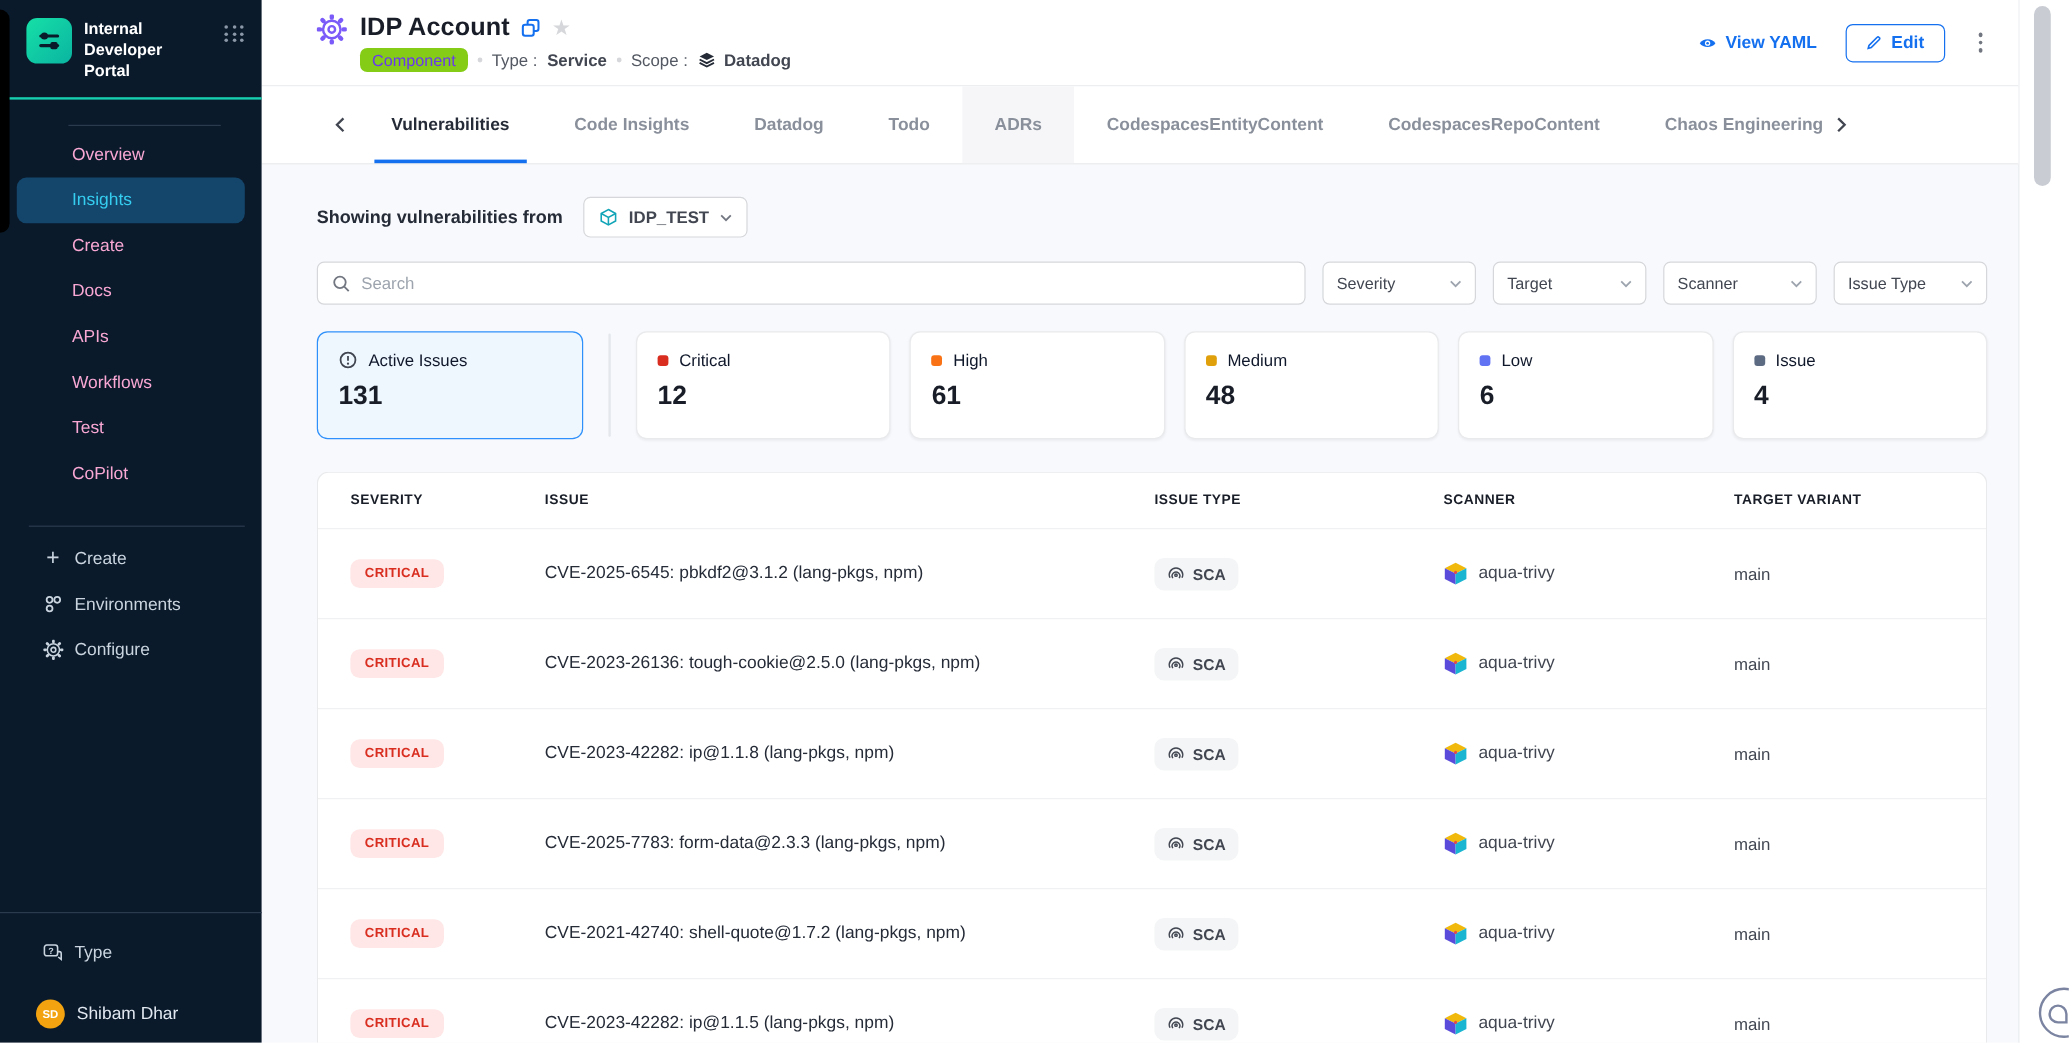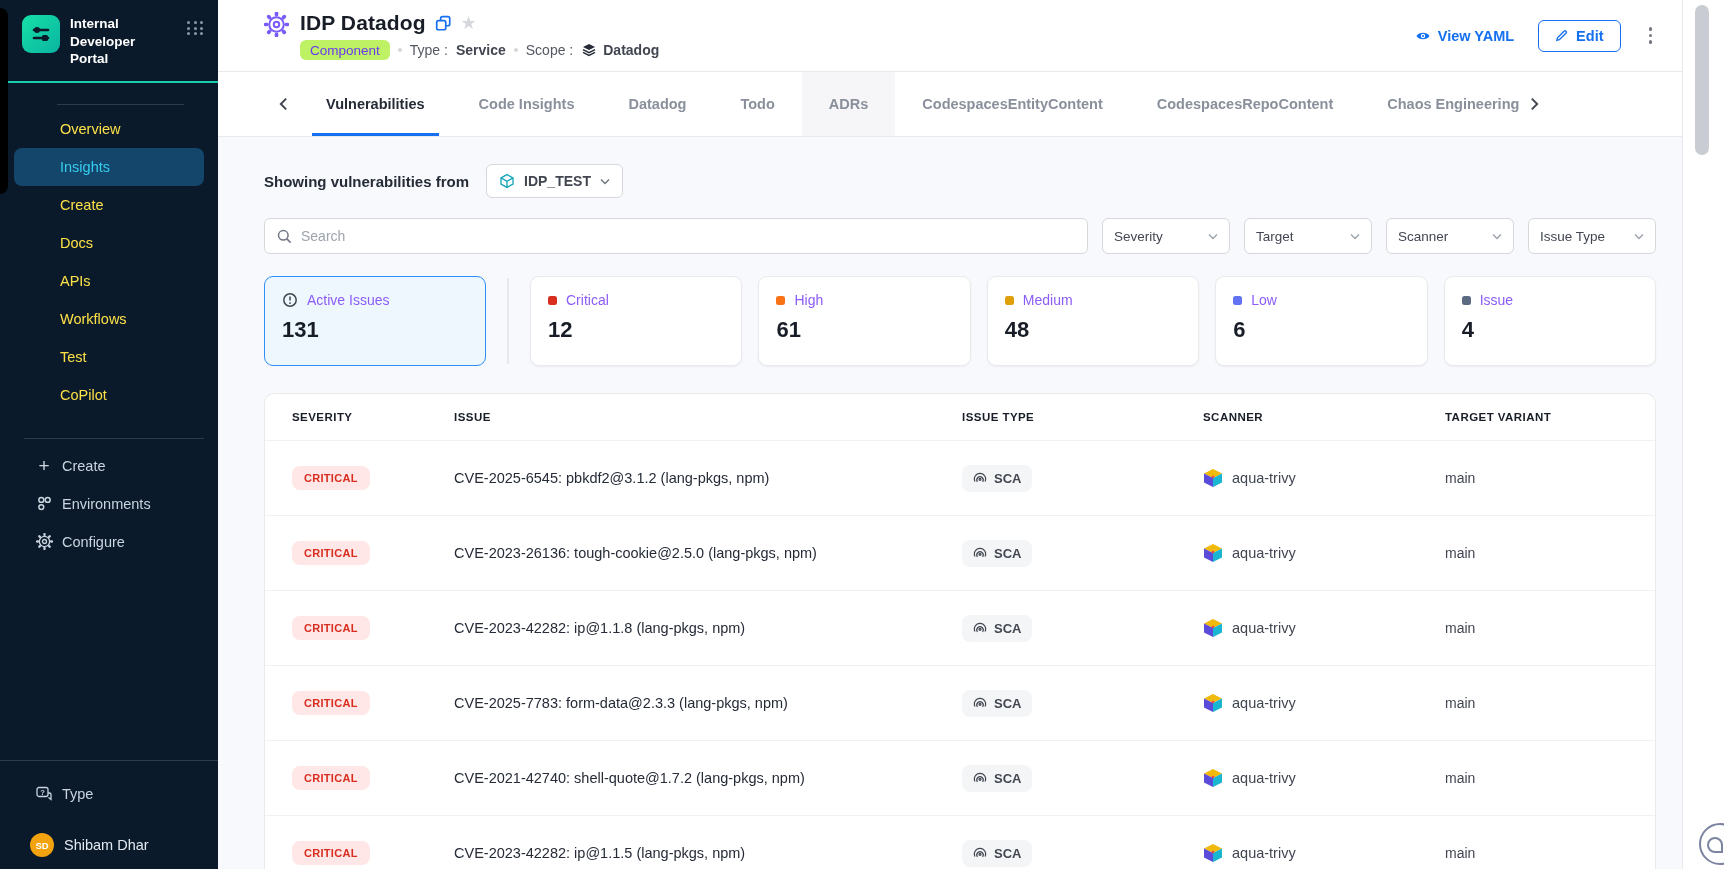--- a/index.html
+++ b/index.html
@@ -11,21 +11,21 @@
   
   .sidebar { position:relative; width:218px; flex-shrink:0; background:#0a1a2b; color:#c9d4df; display:flex; flex-direction:column; }
   .black-notch { position:absolute; left:0; top:8px; width:8px; height:186px; background:#000; border-radius:0 9px 9px 0; }
   .brand { display:flex; align-items:flex-start; gap:10px; padding:15px 14px 13px 22px; border-bottom:2px solid #17cfae; }
   .logo-box { width:38px; height:38px; border-radius:9px; background:linear-gradient(135deg,#16e0a7,#0ab4a1); display:flex; align-items:center; justify-content:center; flex-shrink:0; }
   .brand-title { font-size:13.5px; font-weight:700; color:#fff; line-height:1.3; width:102px; }
   .apps-grid { margin-left:auto; margin-top:6px; display:grid; grid-template-columns:repeat(3,4px); grid-gap:2.5px; cursor:pointer; }
   .apps-grid i { width:3px; height:3px; border-radius:50%; background:#8b98a7; }
   .brand-divider { height:1px; background:#2b3b4e; margin:21px 34px 5px 57px; }
   .nav { padding:0 14px; }
-  .nav-item { height:38px; display:flex; align-items:center; padding-left:46px; font-size:14.5px; color:#fde047; border-radius:8px; cursor:pointer; }
+  .nav-item { height:38px; display:flex; align-items:center; padding-left:46px; font-size:14.5px; color:#f9a8d4; border-radius:8px; cursor:pointer; }
   .nav-item.active { background:#14466b; color:#35cdf0; }
   .nav-divider { height:1px; background:#2b3b4e; margin:24px 14px 8px 24px; }
   .action-item { height:38px; display:flex; align-items:center; gap:9px; padding-left:35px; font-size:14.5px; color:#c9d4df; cursor:pointer; }
   .action-item .a-icon { width:18px; display:flex; justify-content:center; }
   .plus-glyph { font-size:19px; line-height:18px; color:#c9d4df; font-weight:400; }
   .side-spacer { flex:1; }
   .side-footer { border-top:1px solid #2b3b4e; padding:14px 0 12px; }
   .user-row { display:flex; align-items:center; gap:10px; padding-left:30px; margin-top:20px; cursor:pointer; }
   .avatar { width:24px; height:24px; border-radius:50%; display:flex; align-items:center; justify-content:center; font-size:9.5px; font-weight:700; color:#fff; }
   .user-name { font-size:14.5px; color:#e2e8f0; }
@@ -33,21 +33,21 @@
   
   .main { flex:1; min-width:0; display:flex; flex-direction:column; background:#f8f9fc; border-right:1px solid #e7e9ec; }
 
   .page-header { height:72px; flex-shrink:0; background:#fff; border-bottom:1px solid #e9eaec; display:flex; align-items:center; padding:0 26px 0 46px; }
   .header-left { display:flex; gap:11px; align-items:flex-start; }
   .title-block { display:flex; flex-direction:column; }
   .title-row { display:flex; align-items:center; gap:9px; }
   .page-title { font-size:21px; font-weight:700; color:#181d27; letter-spacing:.1px; }
   .star-glyph { font-size:18px; color:#d5d7da; line-height:1; cursor:pointer; }
   .subtitle-row { display:flex; align-items:center; gap:8px; margin-top:5px; font-size:14px; color:#535862; }
-  .component-pill { background:#bef264; color:#6938ef; font-size:13.5px; padding:2.5px 10px; border-radius:6px; }
+  .component-pill { background:#84cc16; color:#6938ef; font-size:13.5px; padding:2.5px 10px; border-radius:6px; }
   .dot-sep { width:4px; height:4px; border-radius:50%; background:#d5d7da; }
   .sub-value { color:#414651; font-weight:600; }
   .scope-group { display:flex; align-items:center; gap:6px; }
   .header-right { margin-left:auto; display:flex; align-items:center; gap:24px; }
   .view-yaml { display:flex; align-items:center; gap:7px; color:#1570ef; font-size:14.5px; font-weight:700; cursor:pointer; }
   .edit-btn { display:flex; align-items:center; gap:8px; border:1px solid #1570ef; color:#1570ef; background:#fff; border-radius:6px; height:32px; padding:0 16px; font-size:14.5px; font-weight:700; cursor:pointer; font-family:inherit; }
   .kebab { display:flex; flex-direction:column; gap:3px; padding:4px; cursor:pointer; }
   .kebab i { width:3.5px; height:3.5px; border-radius:50%; background:#717680; }
 
   
@@ -68,21 +68,21 @@
   .filter-row { display:flex; gap:14px; margin-bottom:22px; }
   .search-box { flex:1; height:36px; background:#fff; border:1px solid #d5d7da; border-radius:6px; display:flex; align-items:center; gap:9px; padding:0 12px; }
   .search-box input { border:none; outline:none; flex:1; font-size:14px; color:#414651; font-family:inherit; background:transparent; }
   .search-box input::placeholder { color:#9da4ae; }
   .filter-select { width:128px; height:36px; background:#fff; border:1px solid #d5d7da; border-radius:6px; display:flex; align-items:center; justify-content:space-between; padding:0 11px; font-size:13.5px; color:#414651; cursor:pointer; }
 
   .stats-row { display:flex; align-items:stretch; gap:16px; height:90px; margin-bottom:27px; }
   .active-card { width:222px; flex-shrink:0; background:#eef7fe; border:1.5px solid #2e90fa; border-radius:9px; padding:15px 17px; cursor:pointer; }
   .stats-vdiv { width:2px; border-radius:2px; background:#e4e7ec; margin:2px 5px; flex-shrink:0; }
   .stat-card { flex:1; background:#fff; border:1px solid #e9eaec; border-radius:9px; padding:15px 17px; box-shadow:0 1px 2px rgba(16,24,40,.05); cursor:pointer; }
-  .stat-label { display:flex; align-items:center; gap:9px; font-size:14px; color:#8b5cf6; }
+  .stat-label { display:flex; align-items:center; gap:9px; font-size:14px; color:#0f172a; }
   .sev-dot { width:9px; height:9px; border-radius:2.5px; flex-shrink:0; }
   .stat-value { font-size:22px; font-weight:700; color:#181d27; margin-top:9px; }
 
   .table-card { background:#fff; border:1px solid #e9eaec; border-bottom:none; border-radius:10px 10px 0 0; height:500px; overflow:hidden; }
   .t-row { display:grid; grid-template-columns:162px 508px 241px 242px 1fr; align-items:center; padding-left:27px; }
   .t-head { height:46px; font-size:11.5px; font-weight:700; color:#181d27; letter-spacing:.45px; }
   .t-body-row { height:75px; border-top:1px solid #f0f1f3; cursor:pointer; }
   .sev-badge { display:inline-block; background:#fee7e6; color:#d92d20; font-size:11px; font-weight:700; letter-spacing:.3px; padding:6px 12px; border-radius:8px; }
   .issue-text { font-size:14.5px; color:#252b37; }
   .type-chip { display:inline-flex; align-items:center; gap:7px; background:#f4f5f6; border-radius:8px; padding:6px 11px; font-size:13px; font-weight:600; color:#414651; }
@@ -226,21 +226,21 @@
             <line x1="1.2" y1="11" x2="2.4" y2="11"></line>
               <line x1="19.6" y1="11" x2="20.8" y2="11"></line>
             <line x1="4.1" y1="4.1" x2="5" y2="5"></line>
               <line x1="17" y1="17" x2="17.9" y2="17.9"></line>
             <line x1="4.1" y1="17.9" x2="5" y2="17"></line>
               <line x1="17" y1="5" x2="17.9" y2="4.1"></line>
           </g>
         </svg>
         <div class="title-block">
           <div class="title-row">
-            <span class="page-title">IDP Datadog</span>
+            <span class="page-title">IDP Account</span>
             <svg width="17" height="17" viewBox="0 0 15 15" fill="none" stroke="#1570ef" stroke-width="1.5">
               <rect x="5" y="1.5" width="8" height="8" rx="1.6"></rect>
               <rect x="1.5" y="5" width="8" height="8" rx="1.6" fill="#ffffff"></rect>
             </svg>
             <span class="star-glyph">★</span>
           </div>
           <div class="subtitle-row">
             <span class="component-pill">Component</span>
             <span class="dot-sep"></span>
             <span>Type :</span>

